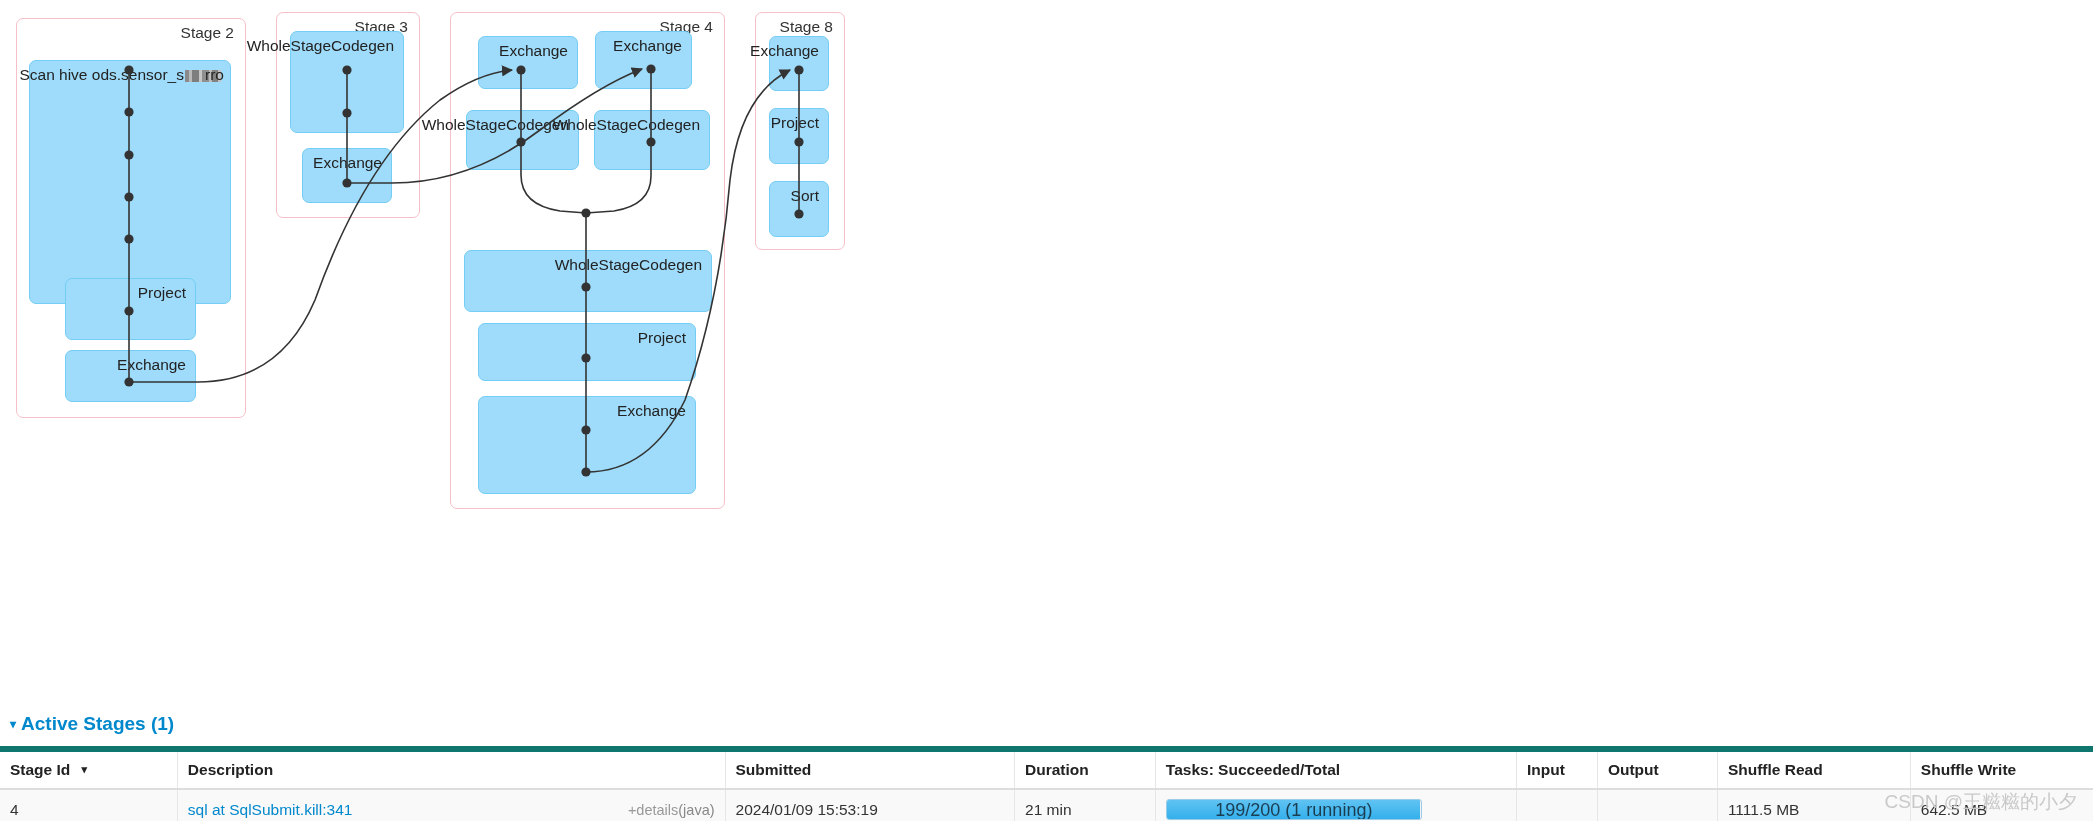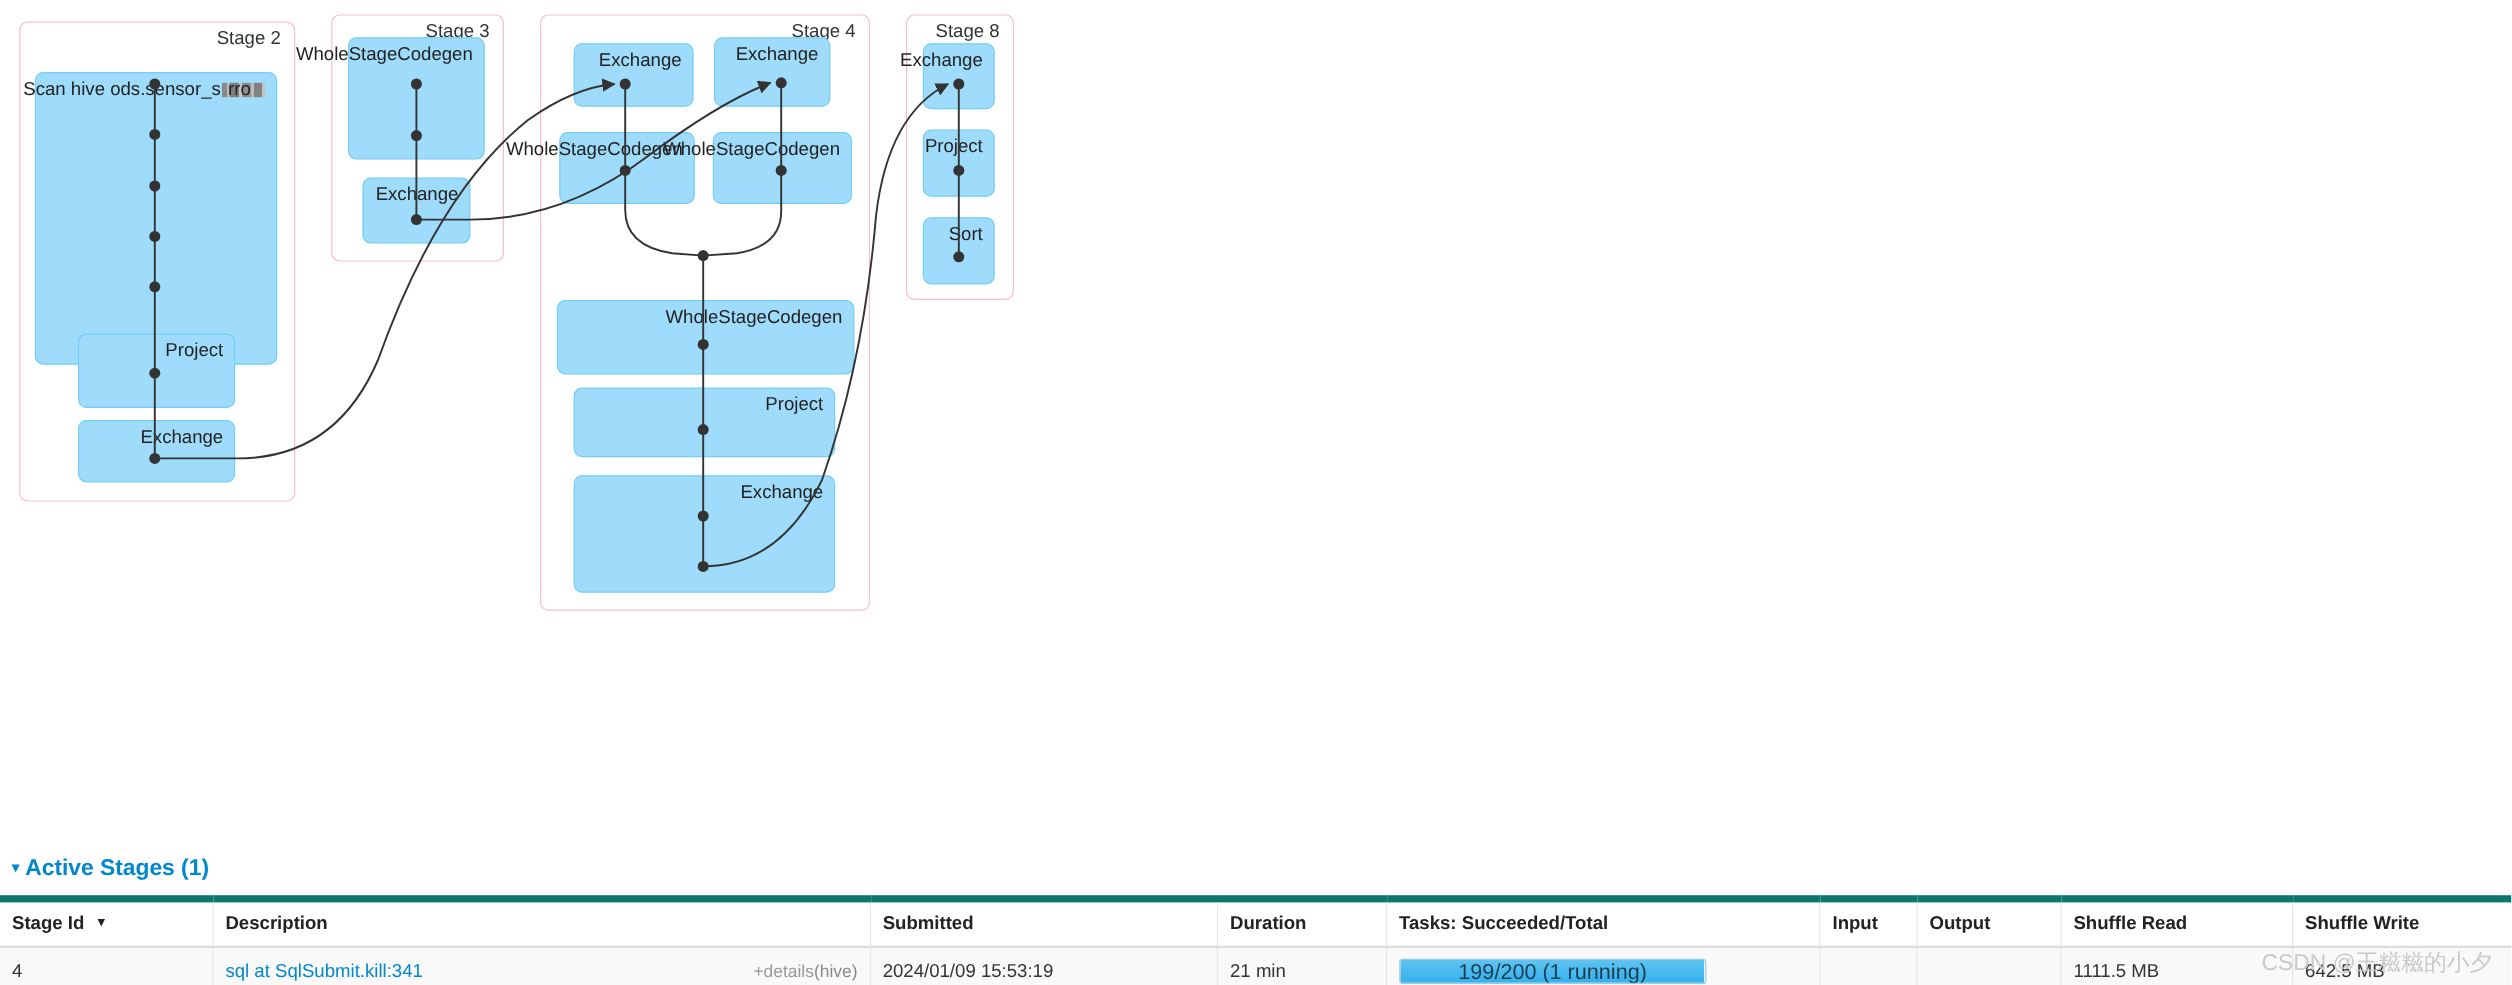--- a/index.html
+++ b/index.html
@@ -205,21 +205,21 @@
 
 <div id="page">
 
   <div id="dag-viz">
 
     <div class="stage-cluster" style="left:16px; top:18px; width:230px; height:400px;">
       <div class="stage-label">Stage 2</div>
     </div>
     <div class="op-node" style="left:29px; top:36px; width:202px; height:244px;margin-top:24px;">
       <div class="op-label redacted-host">Scan hive ods.sensor_s</div>
-      <div class="op-label" style="right:21px;">rro</div>
+      <div class="op-label" style="right:6px;">rro</div>
     </div>
     <div class="op-node" style="left:65px; top:278px; width:131px; height:62px;">
       <div class="op-label">Project</div>
     </div>
     <div class="op-node" style="left:65px; top:350px; width:131px; height:52px;">
       <div class="op-label">Exchange</div>
     </div>
 
     <div class="stage-cluster" style="left:276px; top:12px; width:144px; height:206px;">
       <div class="stage-label">Stage 3</div>
@@ -349,21 +349,21 @@
         </tr>
       </thead>
       <tbody>
         <tr>
           <td class="col-stageid">4</td>
           <td class="col-desc desc-cell">
             <div class="desc-inner">
               <a class="desc-link">sql at SqlSubmit.kill:341</a>
               <span class="desc-right">
                 <span class="details-toggle">+details</span>
-                <span class="kill-link">(hive)</span>
+                <span class="kill-link">(java)</span>
               </span>
             </div>
           </td>
           <td class="col-submit">2024/01/09 15:53:19</td>
           <td class="col-dur">21 min</td>
           <td class="col-tasks">
             <div class="progress-wrap">
               <div class="progress-fill" id="progress-fill" style="width: 99.5%;"></div>
               <div class="progress-text">199/200 (1 running)</div>
             </div>

